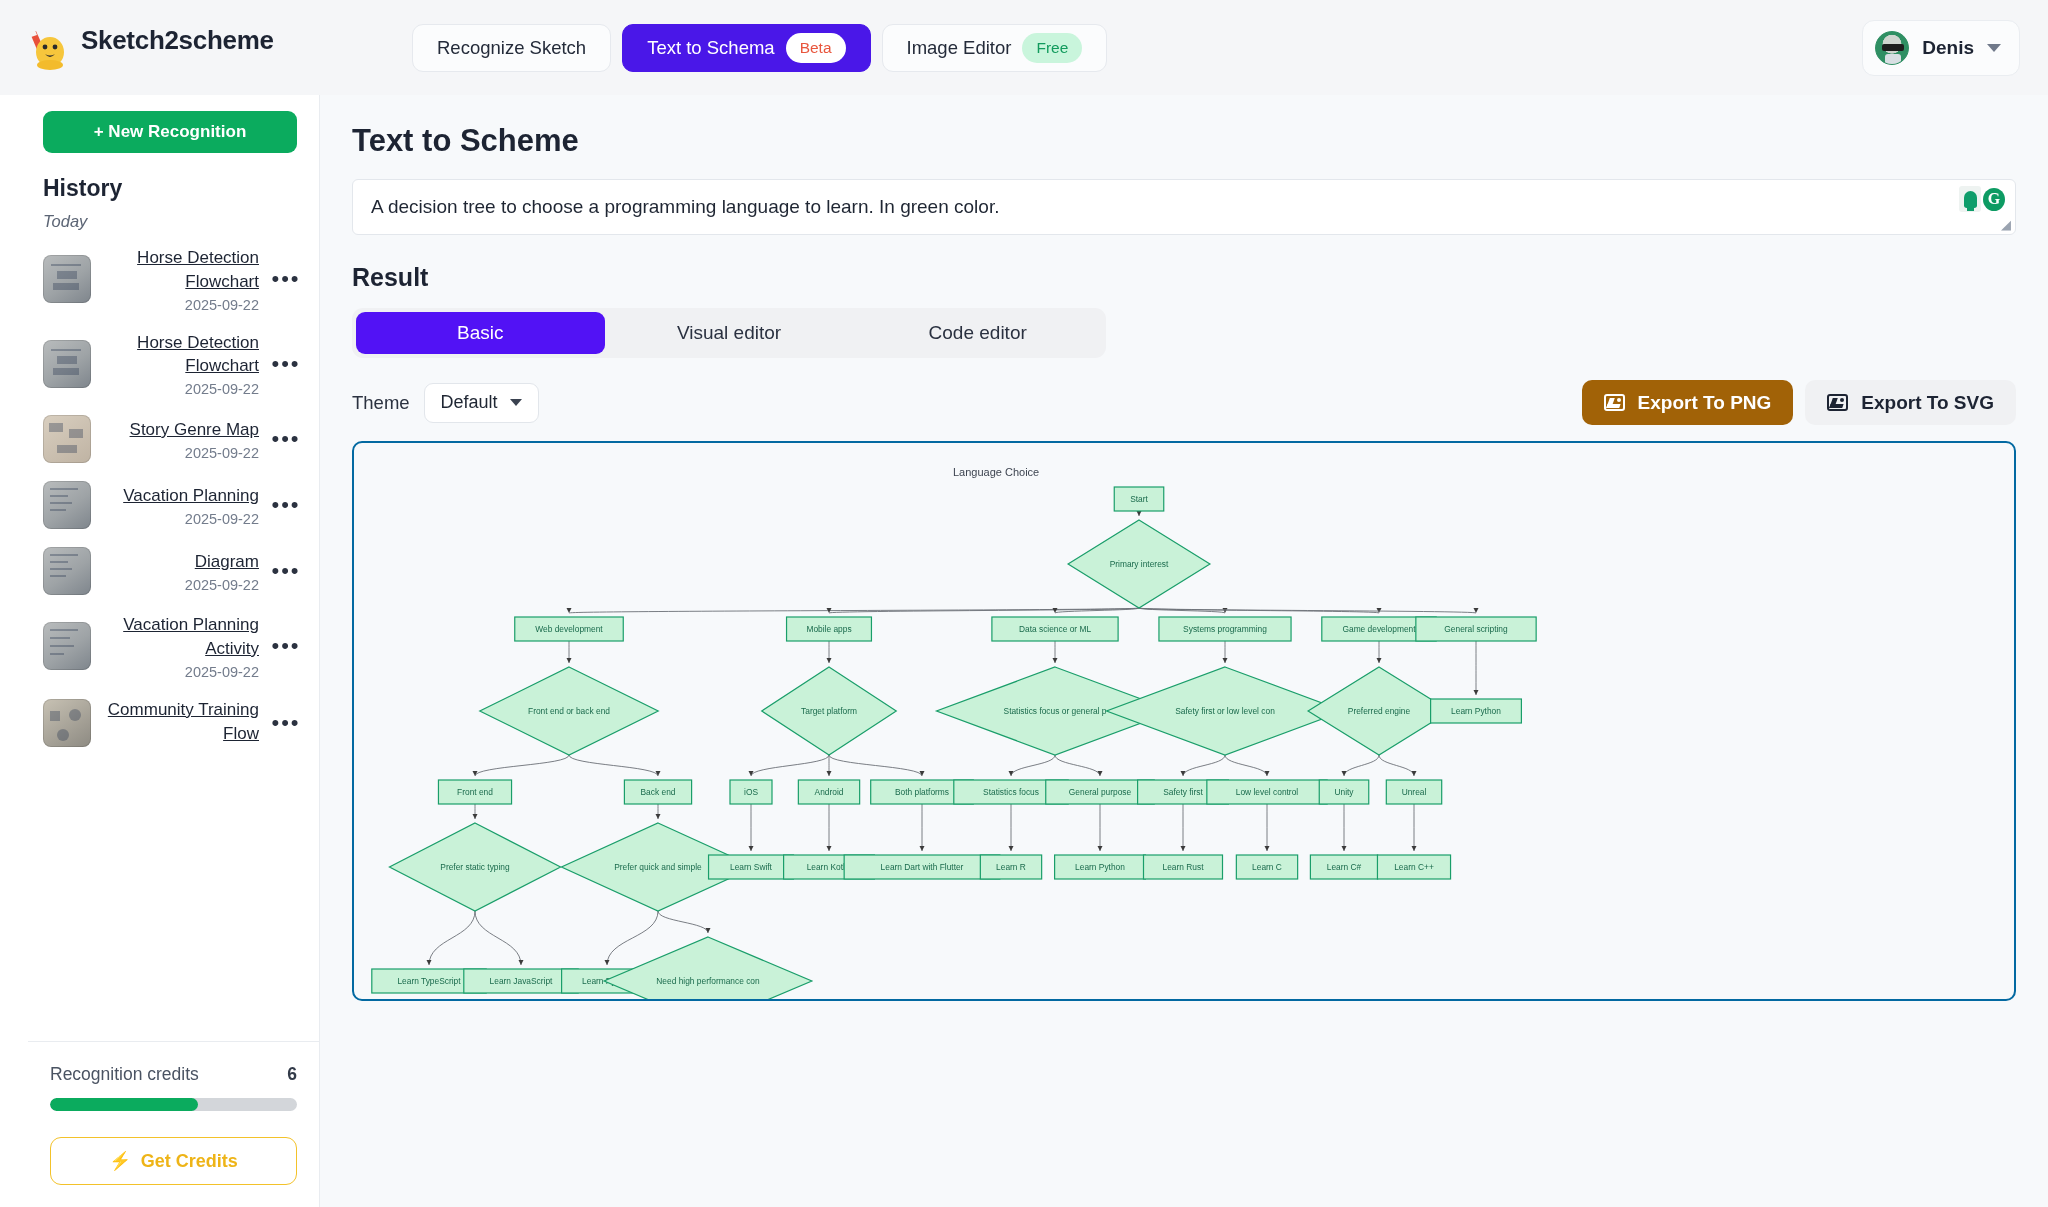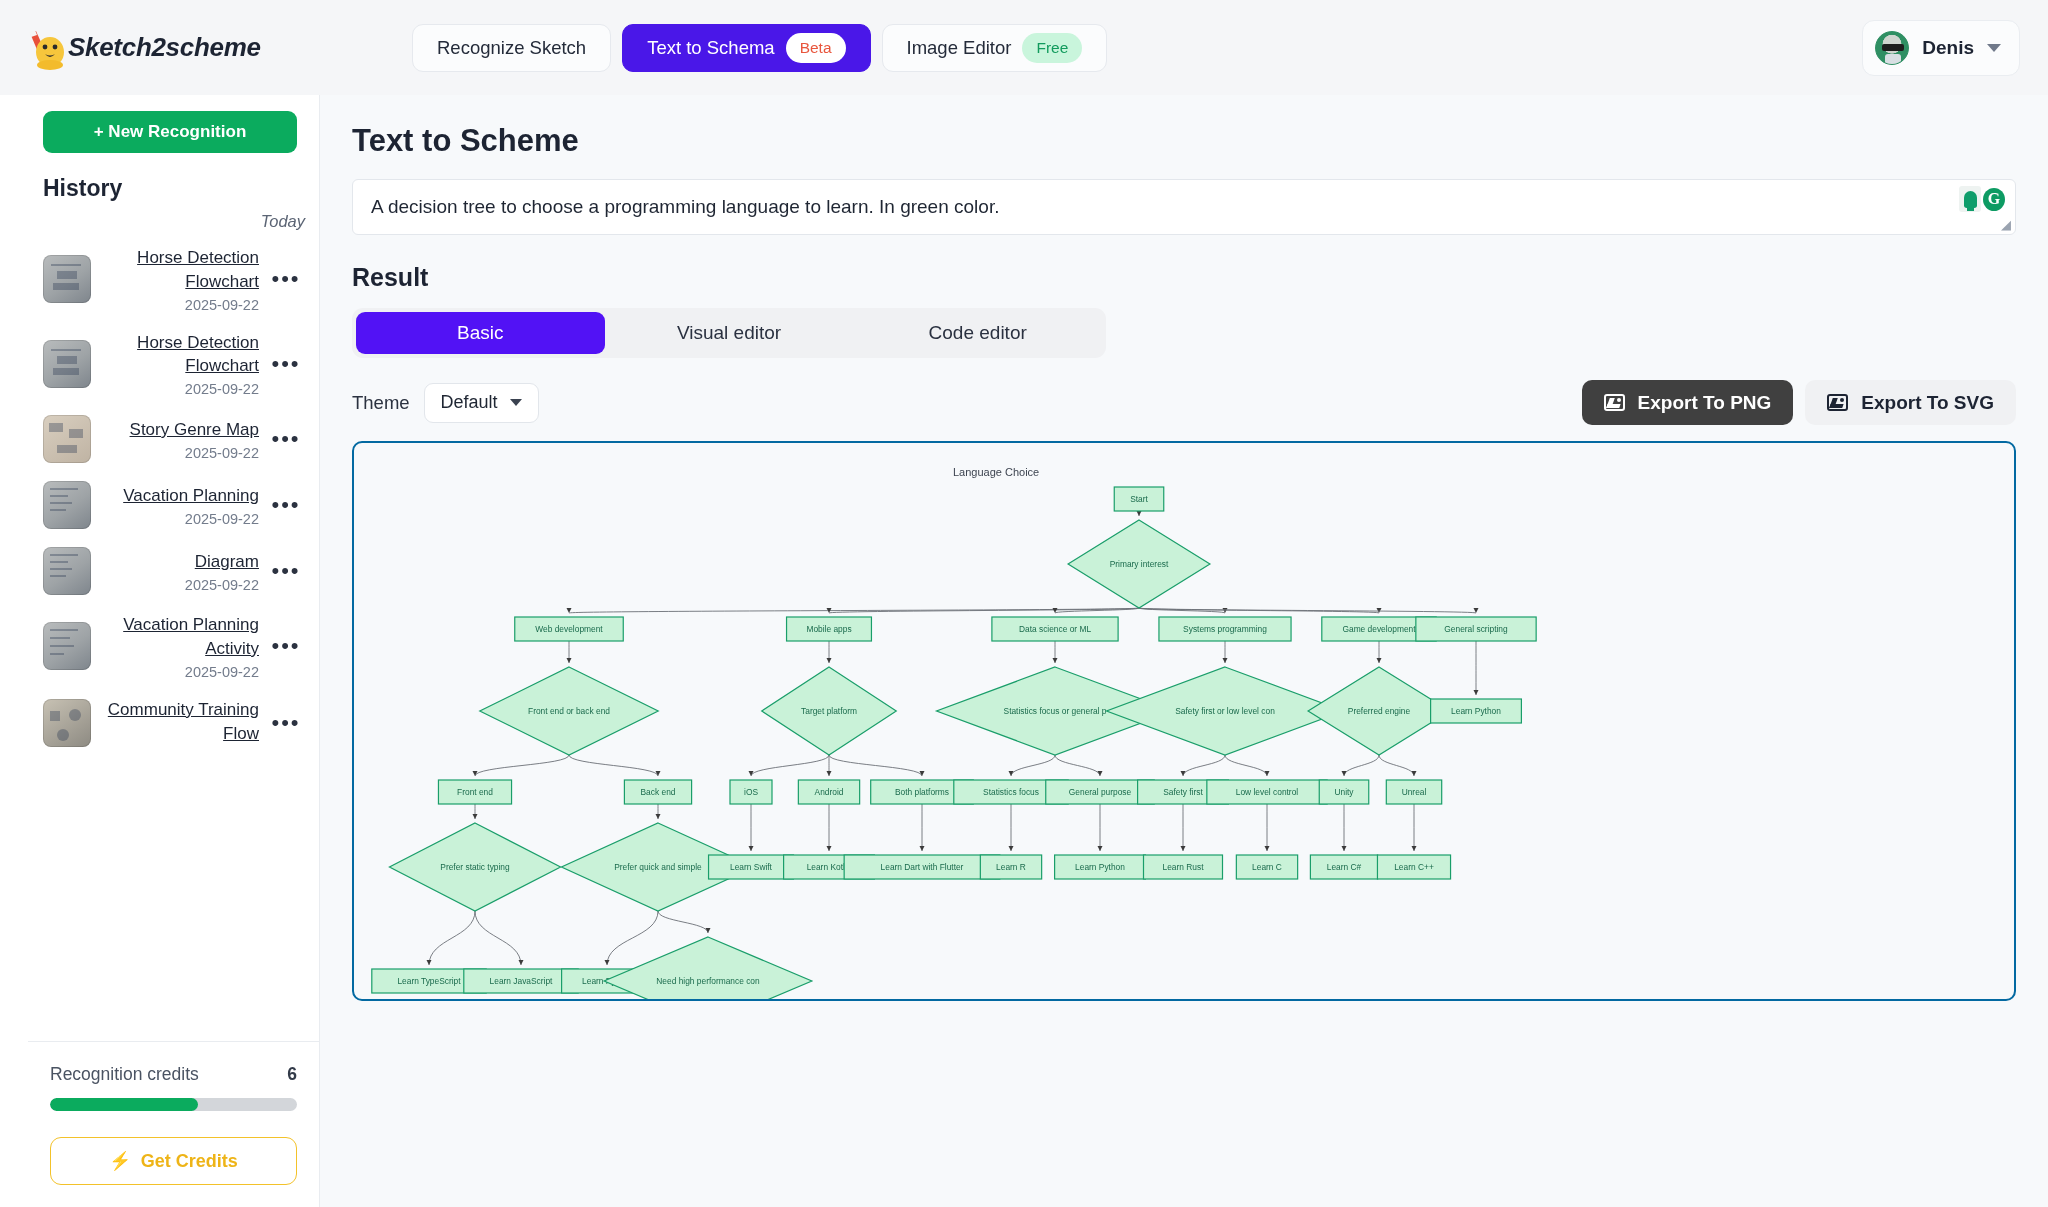--- a/index.html
+++ b/index.html
@@ -12,21 +12,21 @@
   .app { position: relative; width: 2048px; height: 1207px; display: flex; flex-direction: column; }
 
   
   .header {
     height: 95px; min-height: 95px;
     background: #f5f6f8;
     display: flex; align-items: center;
     padding: 0 28px 0 22px;
     position: relative; z-index: 30;
   }
-  .brand { display: flex; align-items: center; width: 390px; font-style: italic; }
+  .brand { display: flex; align-items: flex-start; gap: 13px; width: 390px; }
   .brand-logo { width: 46px; height: 46px; position: relative; }
   .brand-name { font-size: 26px; font-weight: bold; color: #1d2433; letter-spacing: -0.3px; }
 
   .tabs { display: flex; align-items: center; gap: 11px; }
   .tab {
     height: 48px; display: flex; align-items: center; gap: 11px;
     padding: 0 24px; border-radius: 11px;
     font-size: 18.5px; color: #242b3a;
     background: #fbfcfd; border: 1px solid #e6e9ee;
     white-space: nowrap; cursor: pointer;
@@ -76,21 +76,21 @@
   .sidebar-scroll { flex: 1; overflow: hidden; padding: 0 14px; margin-left: 21px; }
   .new-rec-btn {
     margin: 16px 8px 0 8px;
     height: 42px; border-radius: 9px;
     background: #0bab5e; color: #fff;
     font-size: 17px; font-weight: bold;
     display: flex; align-items: center; justify-content: center;
     cursor: pointer; border: none; width: calc(100% - 16px);
   }
   .history-title { font-size: 23px; font-weight: bold; color: #1d2433; margin: 22px 0 0 8px; }
-  .history-sub { font-size: 16.5px; font-style: italic; color: #5c6575; margin: 10px 0 6px 8px; text-align: right; }
+  .history-sub { font-size: 16.5px; font-style: italic; color: #5c6575; margin: 10px 0 6px 8px; }
 
   .hist-item {
     display: flex; align-items: center; gap: 12px;
     padding: 9px 4px 9px 8px; cursor: pointer;
   }
   .thumb {
     width: 48px; height: 48px; min-width: 48px; border-radius: 8px;
     background: linear-gradient(145deg,#b9bcbd 0%, #9ea3a6 55%, #7e858c 100%);
     box-shadow: inset 0 0 0 1px rgba(0,0,0,.12);
     position: relative; overflow: hidden;
@@ -153,21 +153,21 @@
     background: #fff; display: flex; align-items: center; gap: 12px;
     font-size: 18px; color: #1f2633; cursor: pointer;
   }
   .caret { width:0;height:0;border-left:6px solid transparent;border-right:6px solid transparent;border-top:7px solid #3a4250; }
   .export-group { margin-left: auto; display: flex; gap: 12px; }
   .exp-btn {
     height: 45px; padding: 0 22px; border-radius: 10px;
     display: flex; align-items: center; gap: 13px;
     font-size: 19px; font-weight: bold; cursor: pointer; border: none;
   }
-  .exp-png { background: #404040; color: #fff; }
+  .exp-png { background: #a16207; color: #fff; }
   .exp-svg { background: #f0f1f3; color: #1d2433; }
   .img-ic { width: 21px; height: 17px; border: 2px solid currentColor; border-radius: 3px; position: relative; }
   .img-ic::before{content:"";position:absolute;left:2px;bottom:1px;width:8px;height:6px;border-left:5px solid currentColor;border-bottom:4px solid currentColor;transform:skewX(-20deg);}
   .img-ic::after{content:"";position:absolute;right:2px;top:2px;width:4px;height:4px;border-radius:50%;background:currentColor;}
 
   .canvas {
     margin-top: 16px;
     background: #f7f9fb; border: 2px solid #0369a1; border-radius: 10px;
     height: 560px; position: relative; overflow: hidden; padding-left: 12px;
   }

